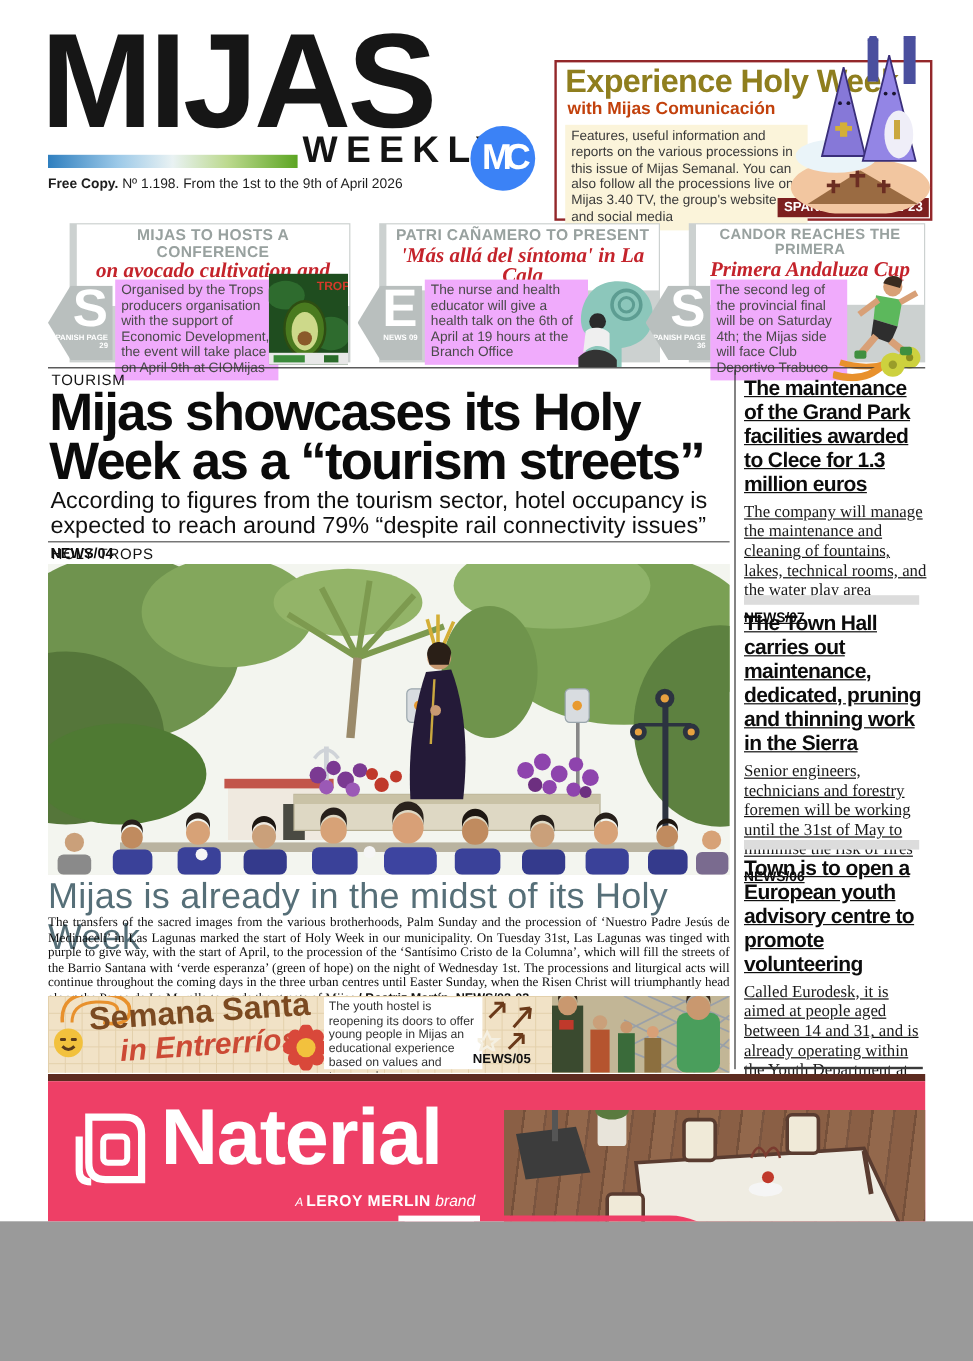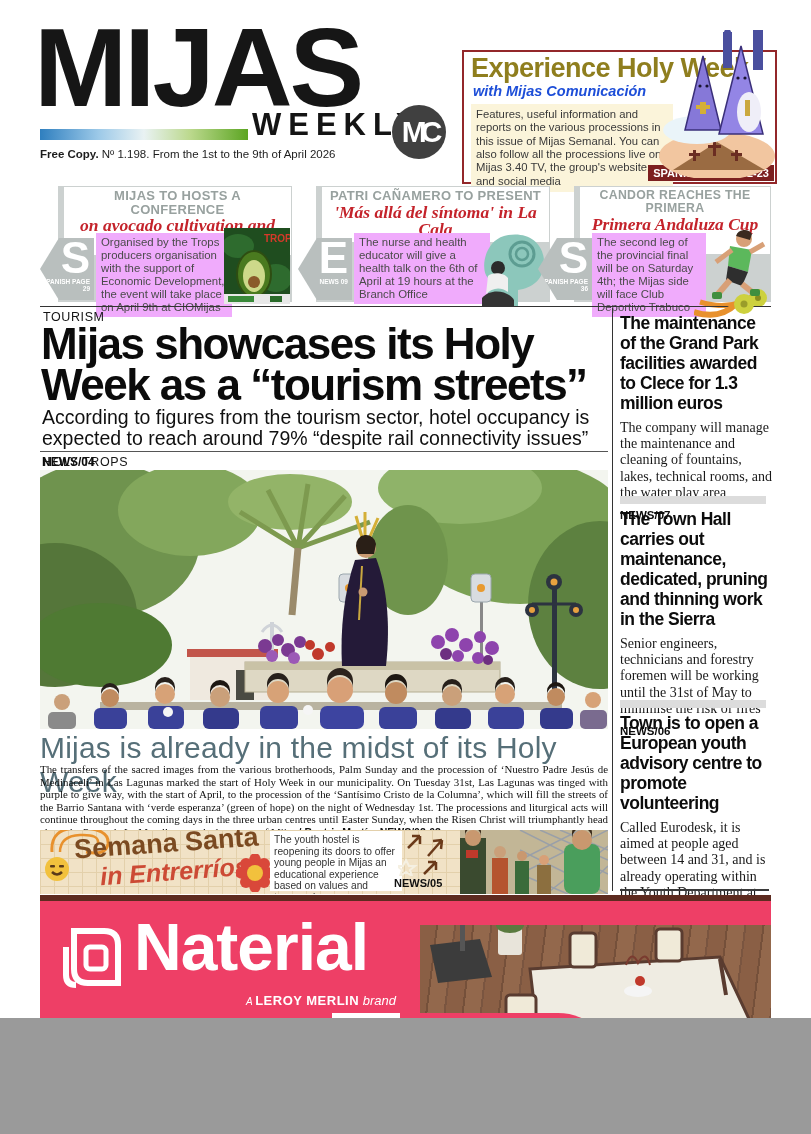--- a/index.html
+++ b/index.html
@@ -5,29 +5,29 @@
   html,body{margin:0;padding:0;background:#9a9a9a;}
   .page{position:relative;width:811px;height:1018px;background:#ffffff;margin:0 auto;
         font-family:"Liberation Sans",sans-serif;overflow:hidden;color:#111;}
   .abs{position:absolute;}
 
   
   .mijas{left:34px;top:12px;font-size:112px;font-weight:bold;letter-spacing:-3px;line-height:1;color:#161616;}
   .gradbar{left:40px;top:129px;width:208px;height:11px;
     background:linear-gradient(90deg,#2f7fbf 0%,#9cc9e8 28%,#e9f2f3 50%,#bcd98e 72%,#5ca522 100%);}
   .weekly{left:252px;top:107px;font-size:31px;font-weight:bold;letter-spacing:7px;color:#141414;}
-  .mclogo{left:392px;top:105px;width:54px;height:54px;border-radius:50%;background:#404040;color:#fff;
+  .mclogo{left:392px;top:105px;width:54px;height:54px;border-radius:50%;background:#3b82f6;color:#fff;
     font-weight:bold;font-size:30px;display:flex;align-items:center;justify-content:center;letter-spacing:-6px;}
   .freecopy{left:40px;top:148px;font-size:11.5px;color:#1d1d1d;}
   .freecopy b{font-weight:bold;}
 
   
   .promo{left:462px;top:50px;width:311px;height:130px;border:2px solid #93272a;background:#fff;}
   .promo-title{position:absolute;left:7px;top:1px;font-size:27px;font-weight:bold;color:#8f7e1e;letter-spacing:-0.5px;}
-  .promo-sub{position:absolute;left:9px;top:31px;font-size:14.5px;font-weight:bold;color:#1d4ed8;font-style:italic;}
+  .promo-sub{position:absolute;left:9px;top:31px;font-size:14.5px;font-weight:bold;color:#c2410c;}
   .promo-body{position:absolute;left:7px;top:52px;width:192px;background:#fbf4da;font-size:11.3px;line-height:1.18;
     color:#3a3a3a;padding:4px 5px;}
   .promo-badge{position:absolute;right:1px;bottom:1px;background:#7c1f1f;color:#fff;font-size:11px;font-weight:bold;padding:2px 5px;}
   .promo-art{position:absolute;right:-4px;top:-22px;width:122px;height:148px;}
 
   
   .teaser{top:186px;height:120px;}
   .t1{left:40px;width:252px;} .t2{left:298px;width:252px;} .t3{left:556px;width:215px;}
   .teaser-panel{position:absolute;left:18px;top:0;right:0;bottom:4px;background:#ccd1d0;}
   .teaser-head{position:absolute;left:24px;top:1px;right:1px;background:#fff;text-align:center;padding:2px 2px 3px;}
@@ -60,21 +60,21 @@
 
   
   .photo{left:40px;top:470px;width:568px;height:259px;background:#eef0e8;}
   .cap-head{left:40px;top:731px;width:568px;text-align:left;font-size:30px;color:#566f78;letter-spacing:0.2px;}
   .cap-body{left:40px;top:763px;width:568px;font-family:"Liberation Serif",serif;font-size:10.9px;
     line-height:12.6px;text-align:justify;color:#101010;}
   .cap-byline{font-family:"Liberation Sans",sans-serif;font-weight:bold;font-size:10.5px;}
 
   
   .vrule{left:612px;top:308px;height:583px;border-left:1.5px solid #333;}
-  .sb{left:620px;width:153px;}
+  .sb{left:620px;width:153px;text-decoration:underline;}
   .sb-head{font-size:17.5px;font-weight:bold;line-height:1.14;letter-spacing:-0.5px;color:#0c0c0c;}
   .sb-body{font-family:"Liberation Serif",serif;font-size:14px;line-height:1.17;color:#191919;margin-top:6px;}
   .sb-ref{font-size:11.5px;font-weight:bold;margin-top:7px;color:#0c0c0c;}
   .sb-div{left:620px;width:146px;height:8px;background:#dcdcdc;}
   .sb-end{left:620px;top:889px;width:149px;border-top:2.5px solid #3a3a3a;}
   .sb-ball{left:694px;top:292px;width:64px;height:26px;}
 
   
   .hostel{left:40px;top:830px;width:568px;height:64px;background:#f1e2c6;overflow:hidden;
     background-image:linear-gradient(#e3d0ab 1px,transparent 1px),linear-gradient(90deg,#e3d0ab 1px,transparent 1px);

